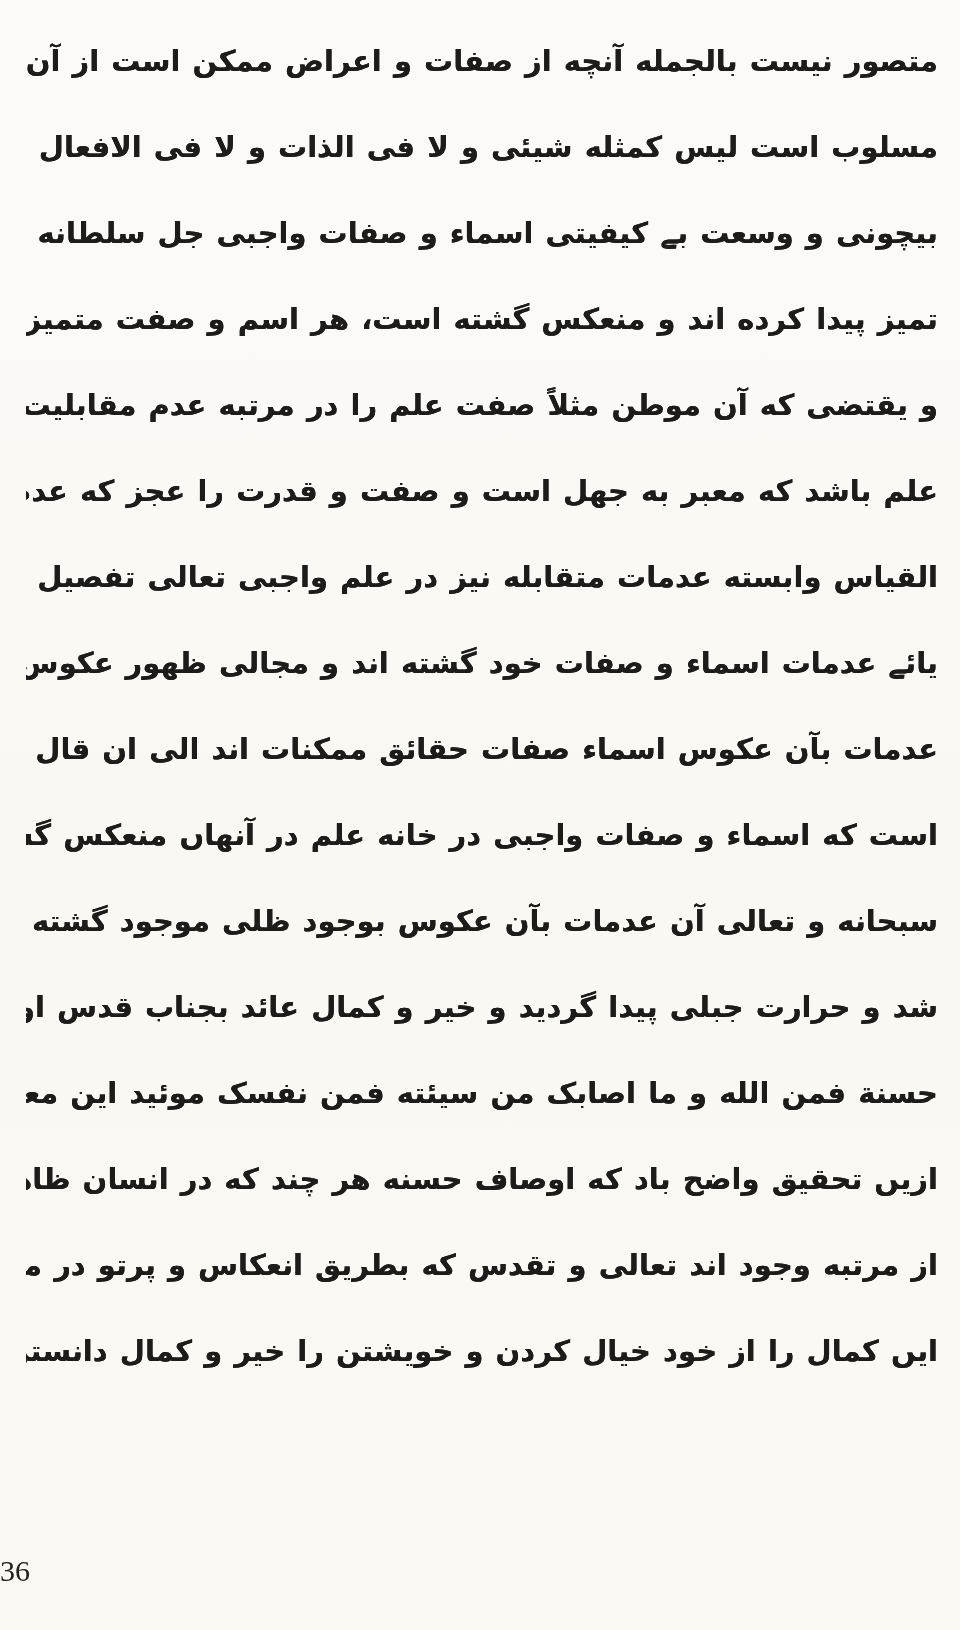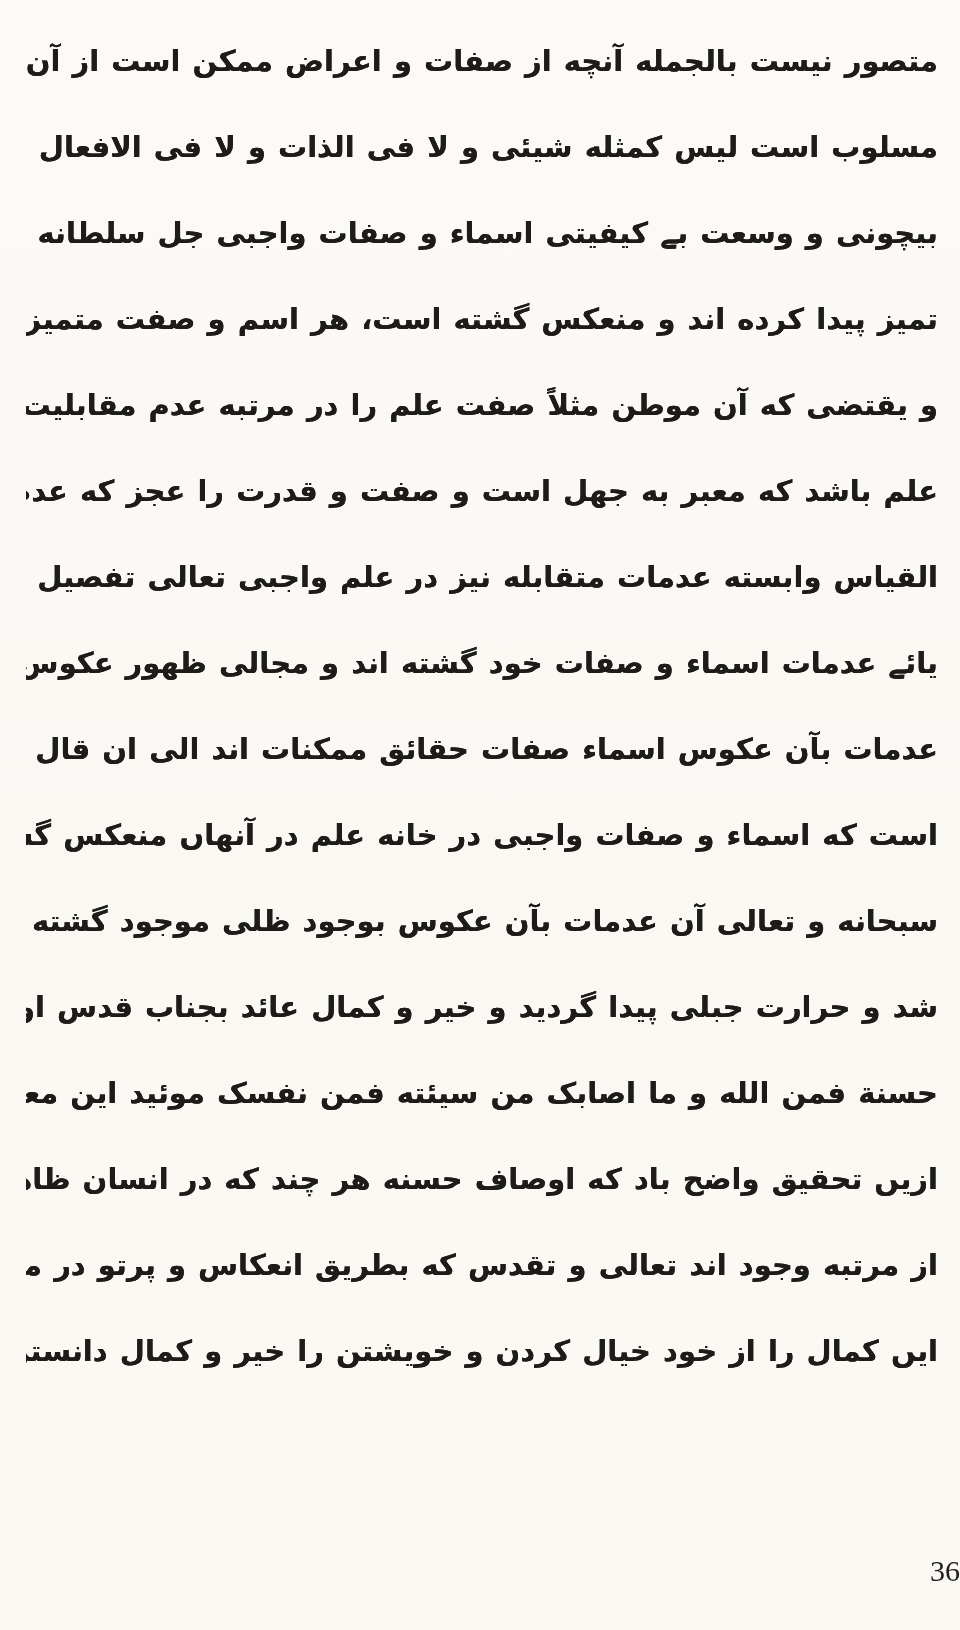--- a/index.html
+++ b/index.html
@@ -42,21 +42,21 @@
     letter-spacing: 0px;
     word-spacing: 2px;
     color: #1d1c19;
     text-shadow: 0 0 0.4px #1d1c19;
   }
   .page-number {
     position: absolute;
     bottom: 42px;
     left: 0;
     right: 0;
-    text-align: right;
+    text-align: left;
     font-family: "Liberation Serif", "DejaVu Serif", serif;
     font-size: 30px;
     color: #23221f;
     direction: ltr;
   }
 </style>
 </head>
 <body>
 
 <div class="page">

